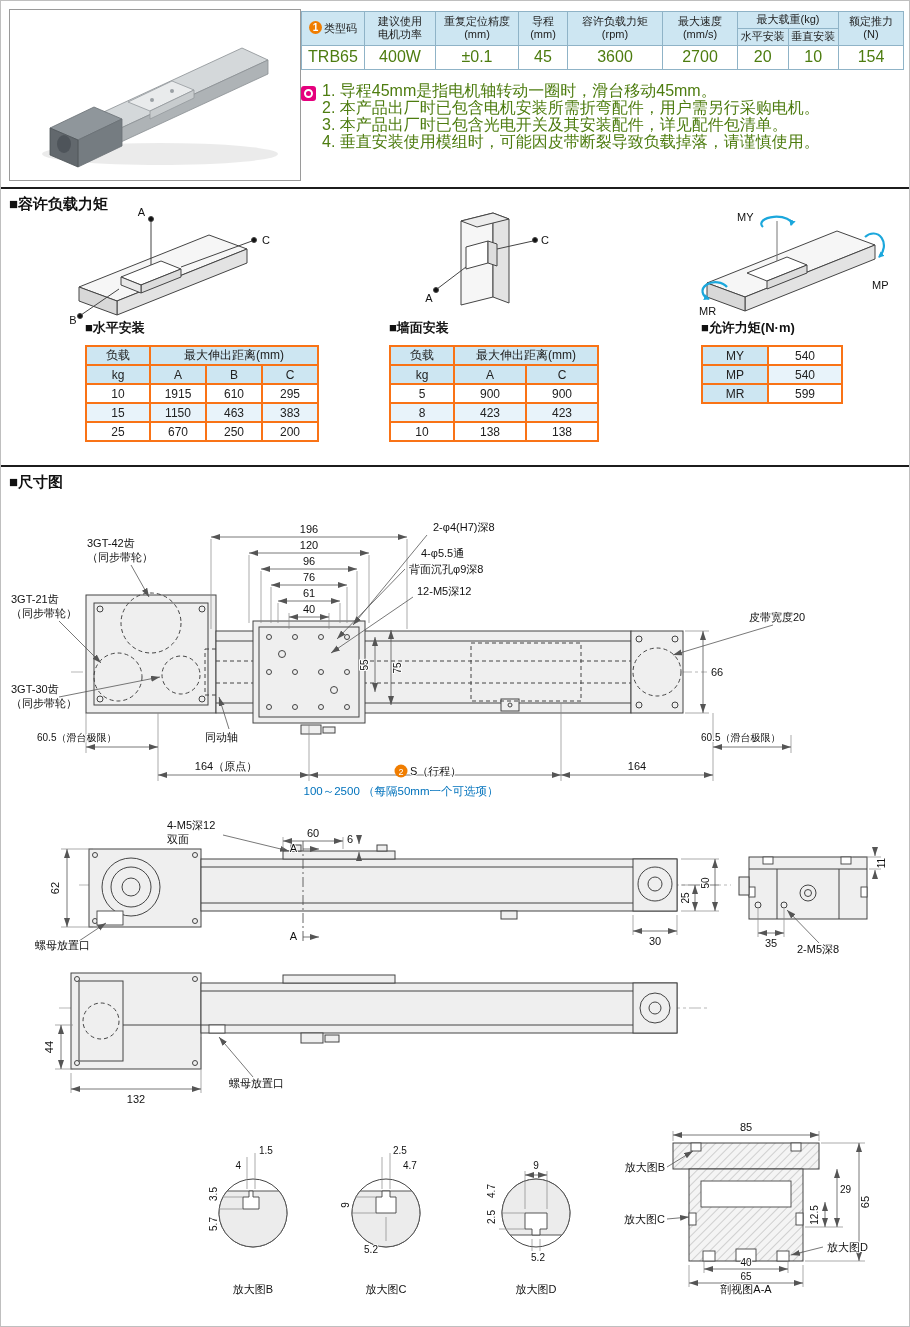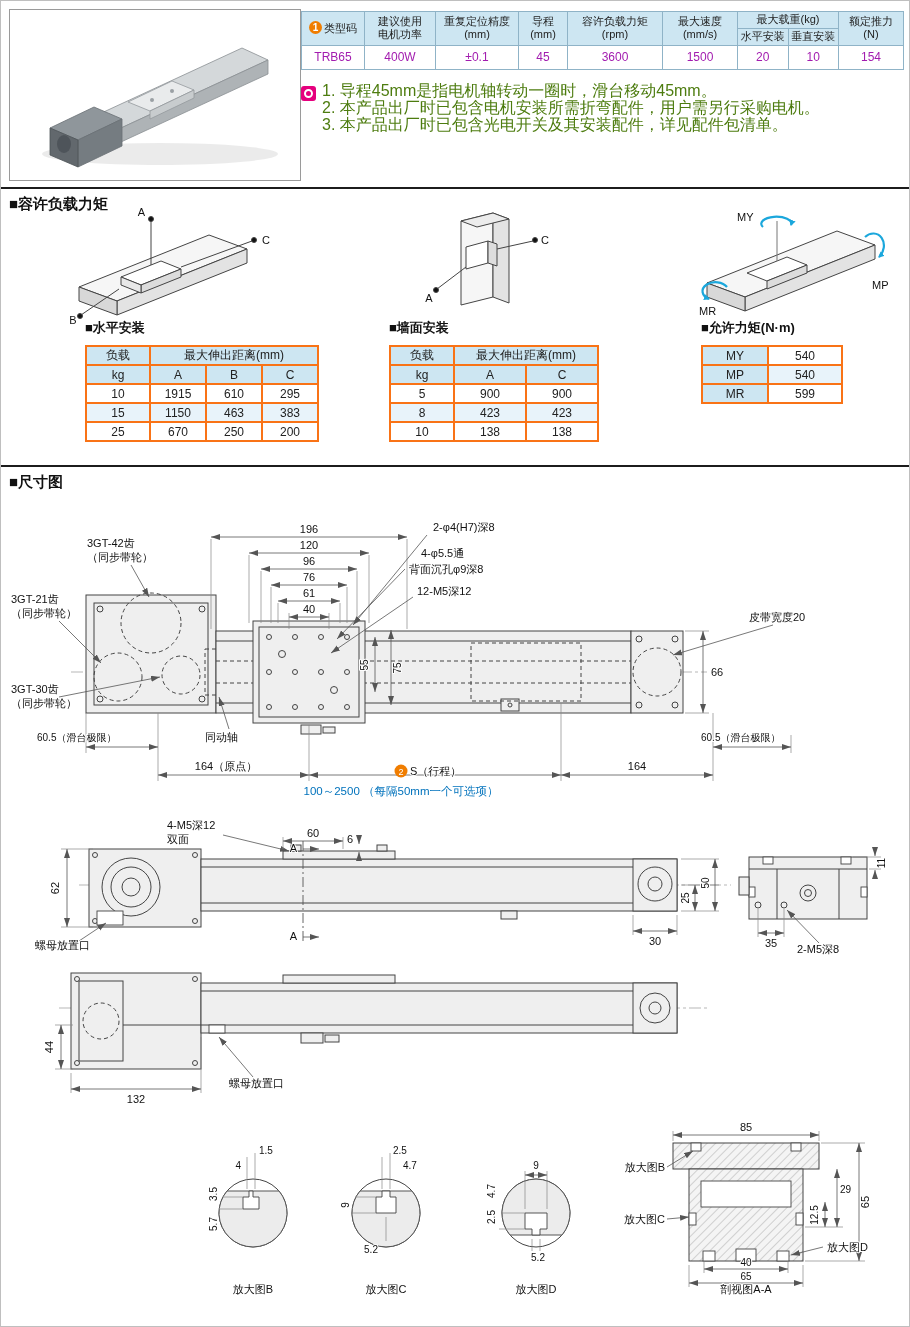--- a/index.html
+++ b/index.html
@@ -11,21 +11,21 @@
   .sec-title { position:absolute; font-weight:bold; font-size:15px; color:#111; }
   .mini-label { position:absolute; font-weight:bold; font-size:13px; color:#111; }
 
   .photo-box { position:absolute; left:8px; top:8px; width:292px; height:172px;
                border:1px solid #9a9a9a; background:#fff; box-sizing:border-box; }
 
   .spec-table { position:absolute; border-collapse:collapse; font-size:11px; table-layout:fixed; }
   .spec-table th,.spec-table td { border:1px solid #8fb3c7; text-align:center; vertical-align:middle;
         padding:1px 2px; white-space:pre-line; line-height:1.25; }
   .spec-table th { background:#cde6f2; font-weight:normal; color:#222; }
-  .spec-table td { background:#fff; color:#a21caf; font-size:12px; height:21px; }
+  .spec-table td { background:#fff; color:#4d7c0f; font-size:16px; height:21px; }
   .type-code { color:#0077be; }
   .badge { display:inline-block; width:13px; height:13px; line-height:13px; border-radius:50%;
            background:#f07d00; color:#fff; font-size:10px; text-align:center;
            margin-right:2px; font-weight:bold; vertical-align:1px; }
 
   .notes { position:absolute; font-size:16px; color:#4d7c0f; line-height:17px; }
   .note-icon { position:absolute; width:15px; height:15px; background:#e5007d; border-radius:3px; }
   .note-icon::after { content:""; position:absolute; inset:3px; border:2px solid #fff;
                       border-radius:50%; box-sizing:border-box; }
 
@@ -92,33 +92,34 @@
     <tr>
       <th style="width:52px" able="false">水平安装</th>
       <th style="width:52px">垂直安装</th>
     </tr>
     <tr>
       <td class="type-code">TRB65</td>
       <td>400W</td>
       <td>±0.1</td>
       <td>45</td>
       <td>3600</td>
-      <td>1500</td>
+      <td>2700</td>
       <td>20</td>
       <td>10</td>
       <td>154</td>
     </tr>
   </tbody>
     </table>
 
   <span class="note-icon" style="left:300px;top:85px;"></span>
   <div class="notes" style="left:321px;top:81px;">
     <div>1. 导程45mm是指电机轴转动一圈时，滑台移动45mm。</div>
     <div>2. 本产品出厂时已包含电机安装所需折弯配件，用户需另行采购电机。</div>
     <div>3. 本产品出厂时已包含光电开关及其安装配件，详见配件包清单。</div>
+    <div>4. 垂直安装使用模组时，可能因皮带断裂导致负载掉落，请谨慎使用。</div>
   </div>
 
   <div class="rule" style="top:186px;"></div>
   <div class="sec-title" style="left:8px;top:194px;">■容许负载力矩</div>
 
   <svg class="abs" style="left:58px;top:204px;" width="222" height="122" viewBox="0 0 222 122">
     <g class="dl">
       <polygon points="20,82 150,30 188,44 58,96" fill="#f6f6f6"></polygon>
       <polygon points="58,96 188,44 188,58 58,110" fill="#e3e3e3"></polygon>
       <polygon points="20,82 58,96 58,110 20,96" fill="#d8d8d8"></polygon>

